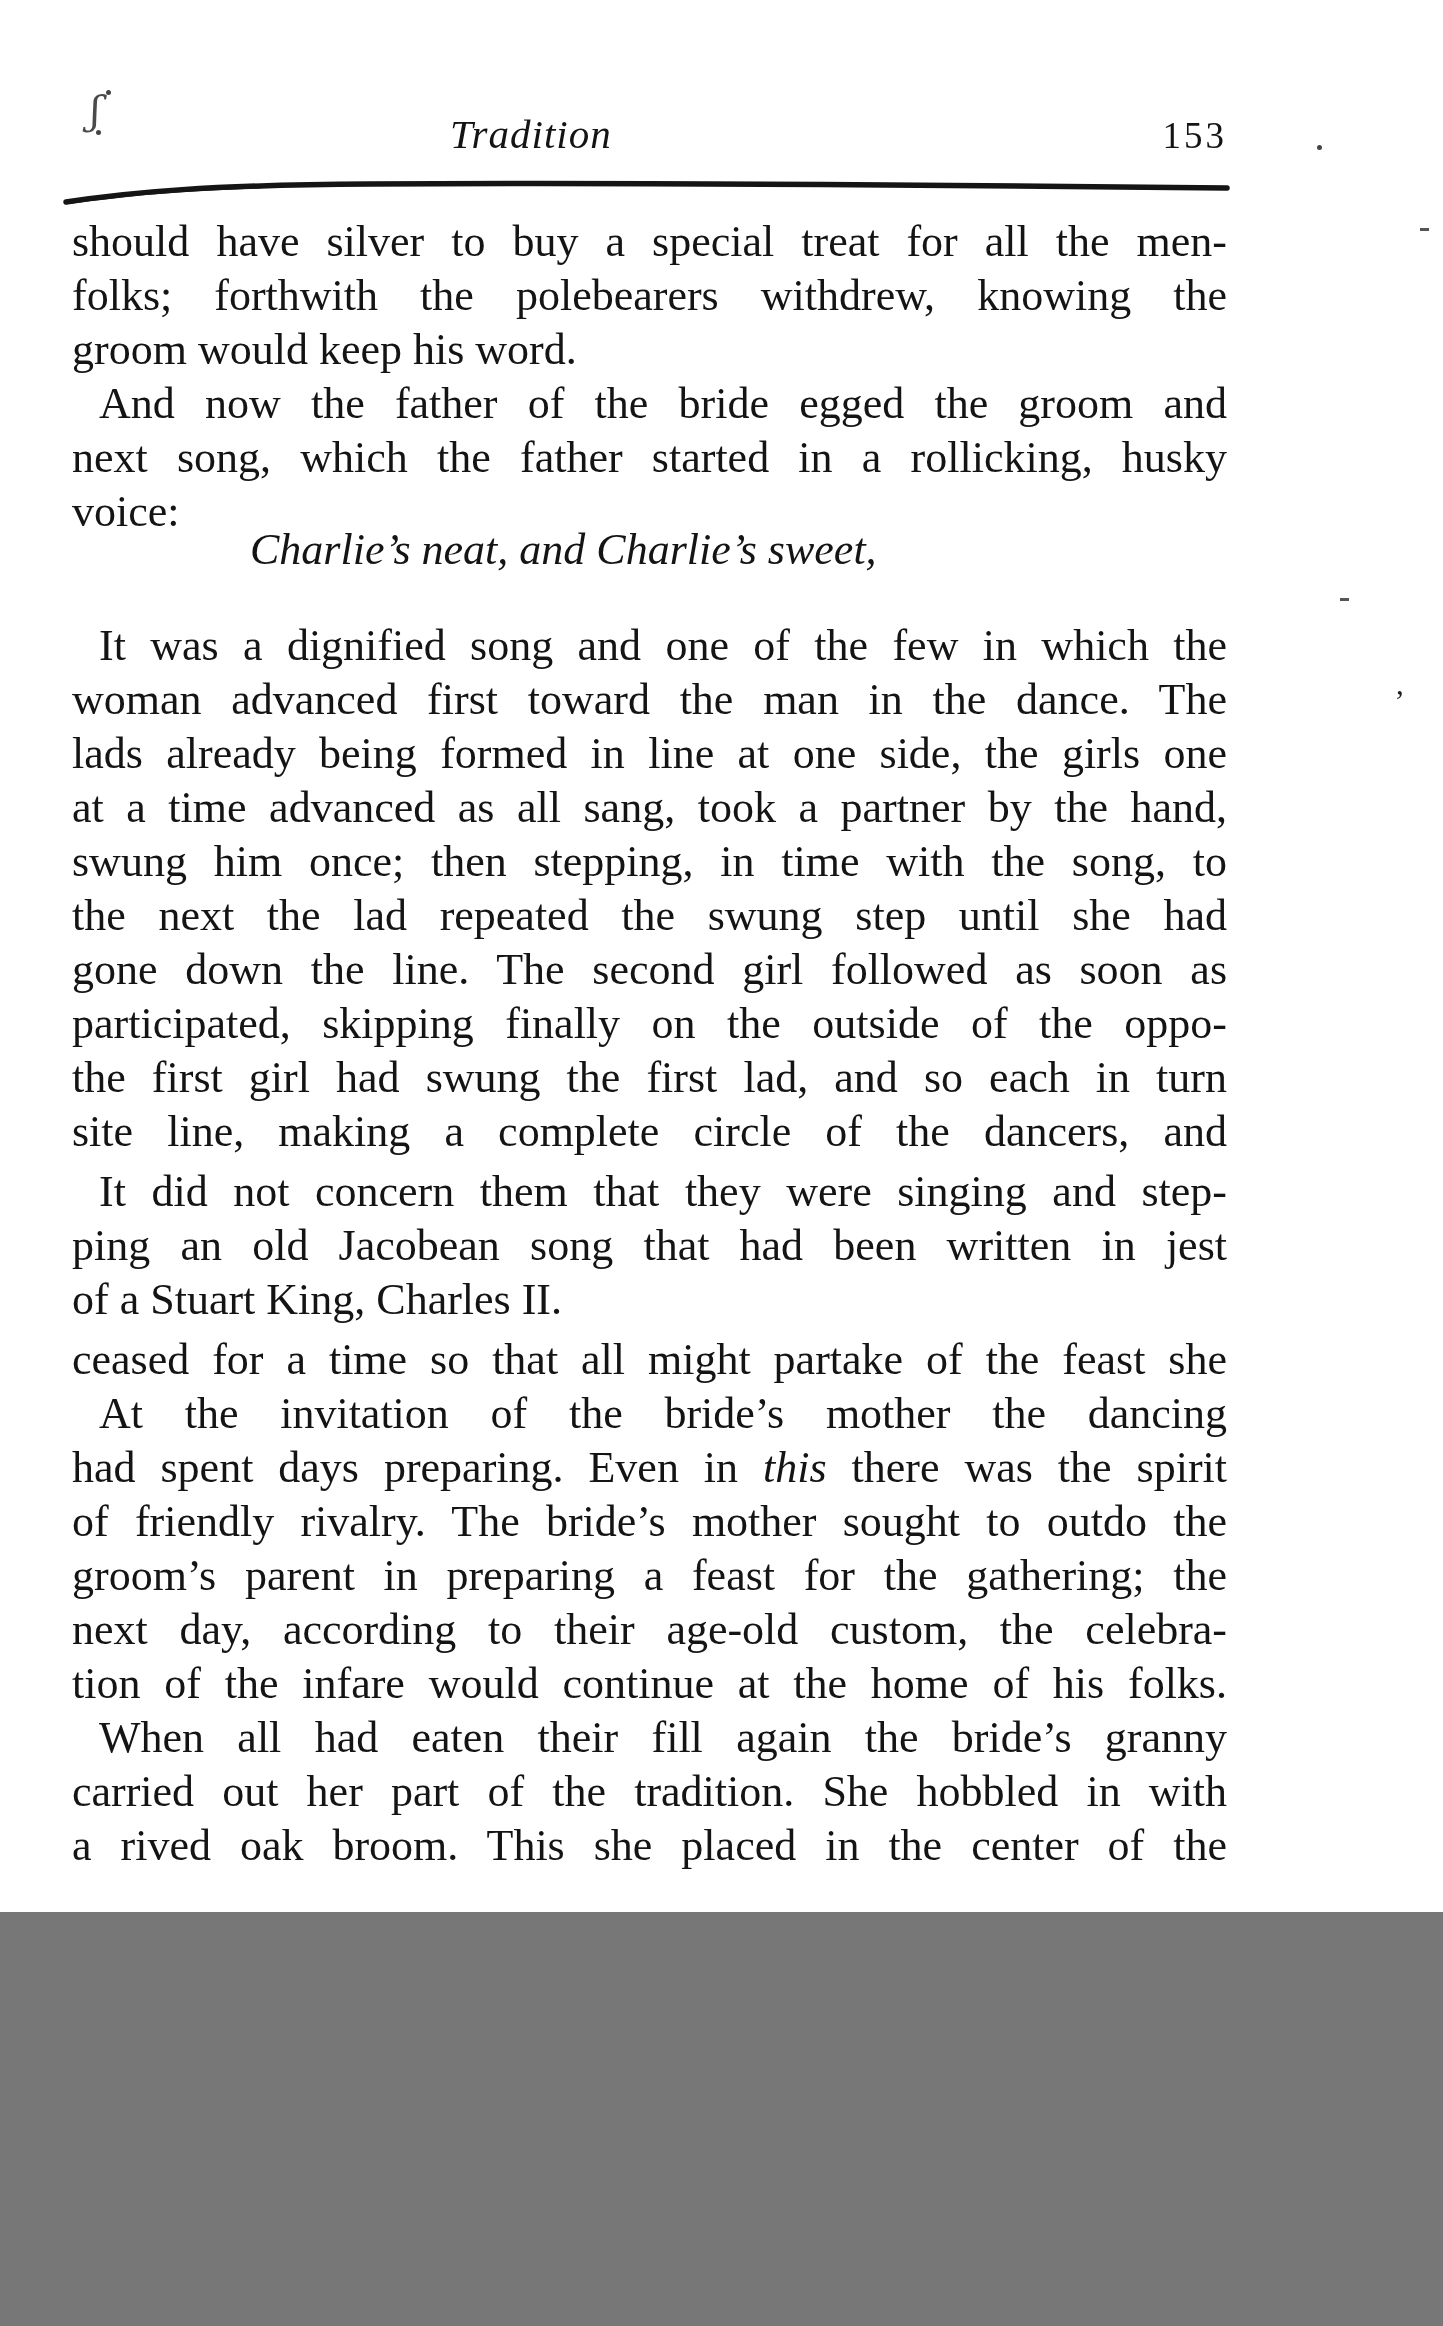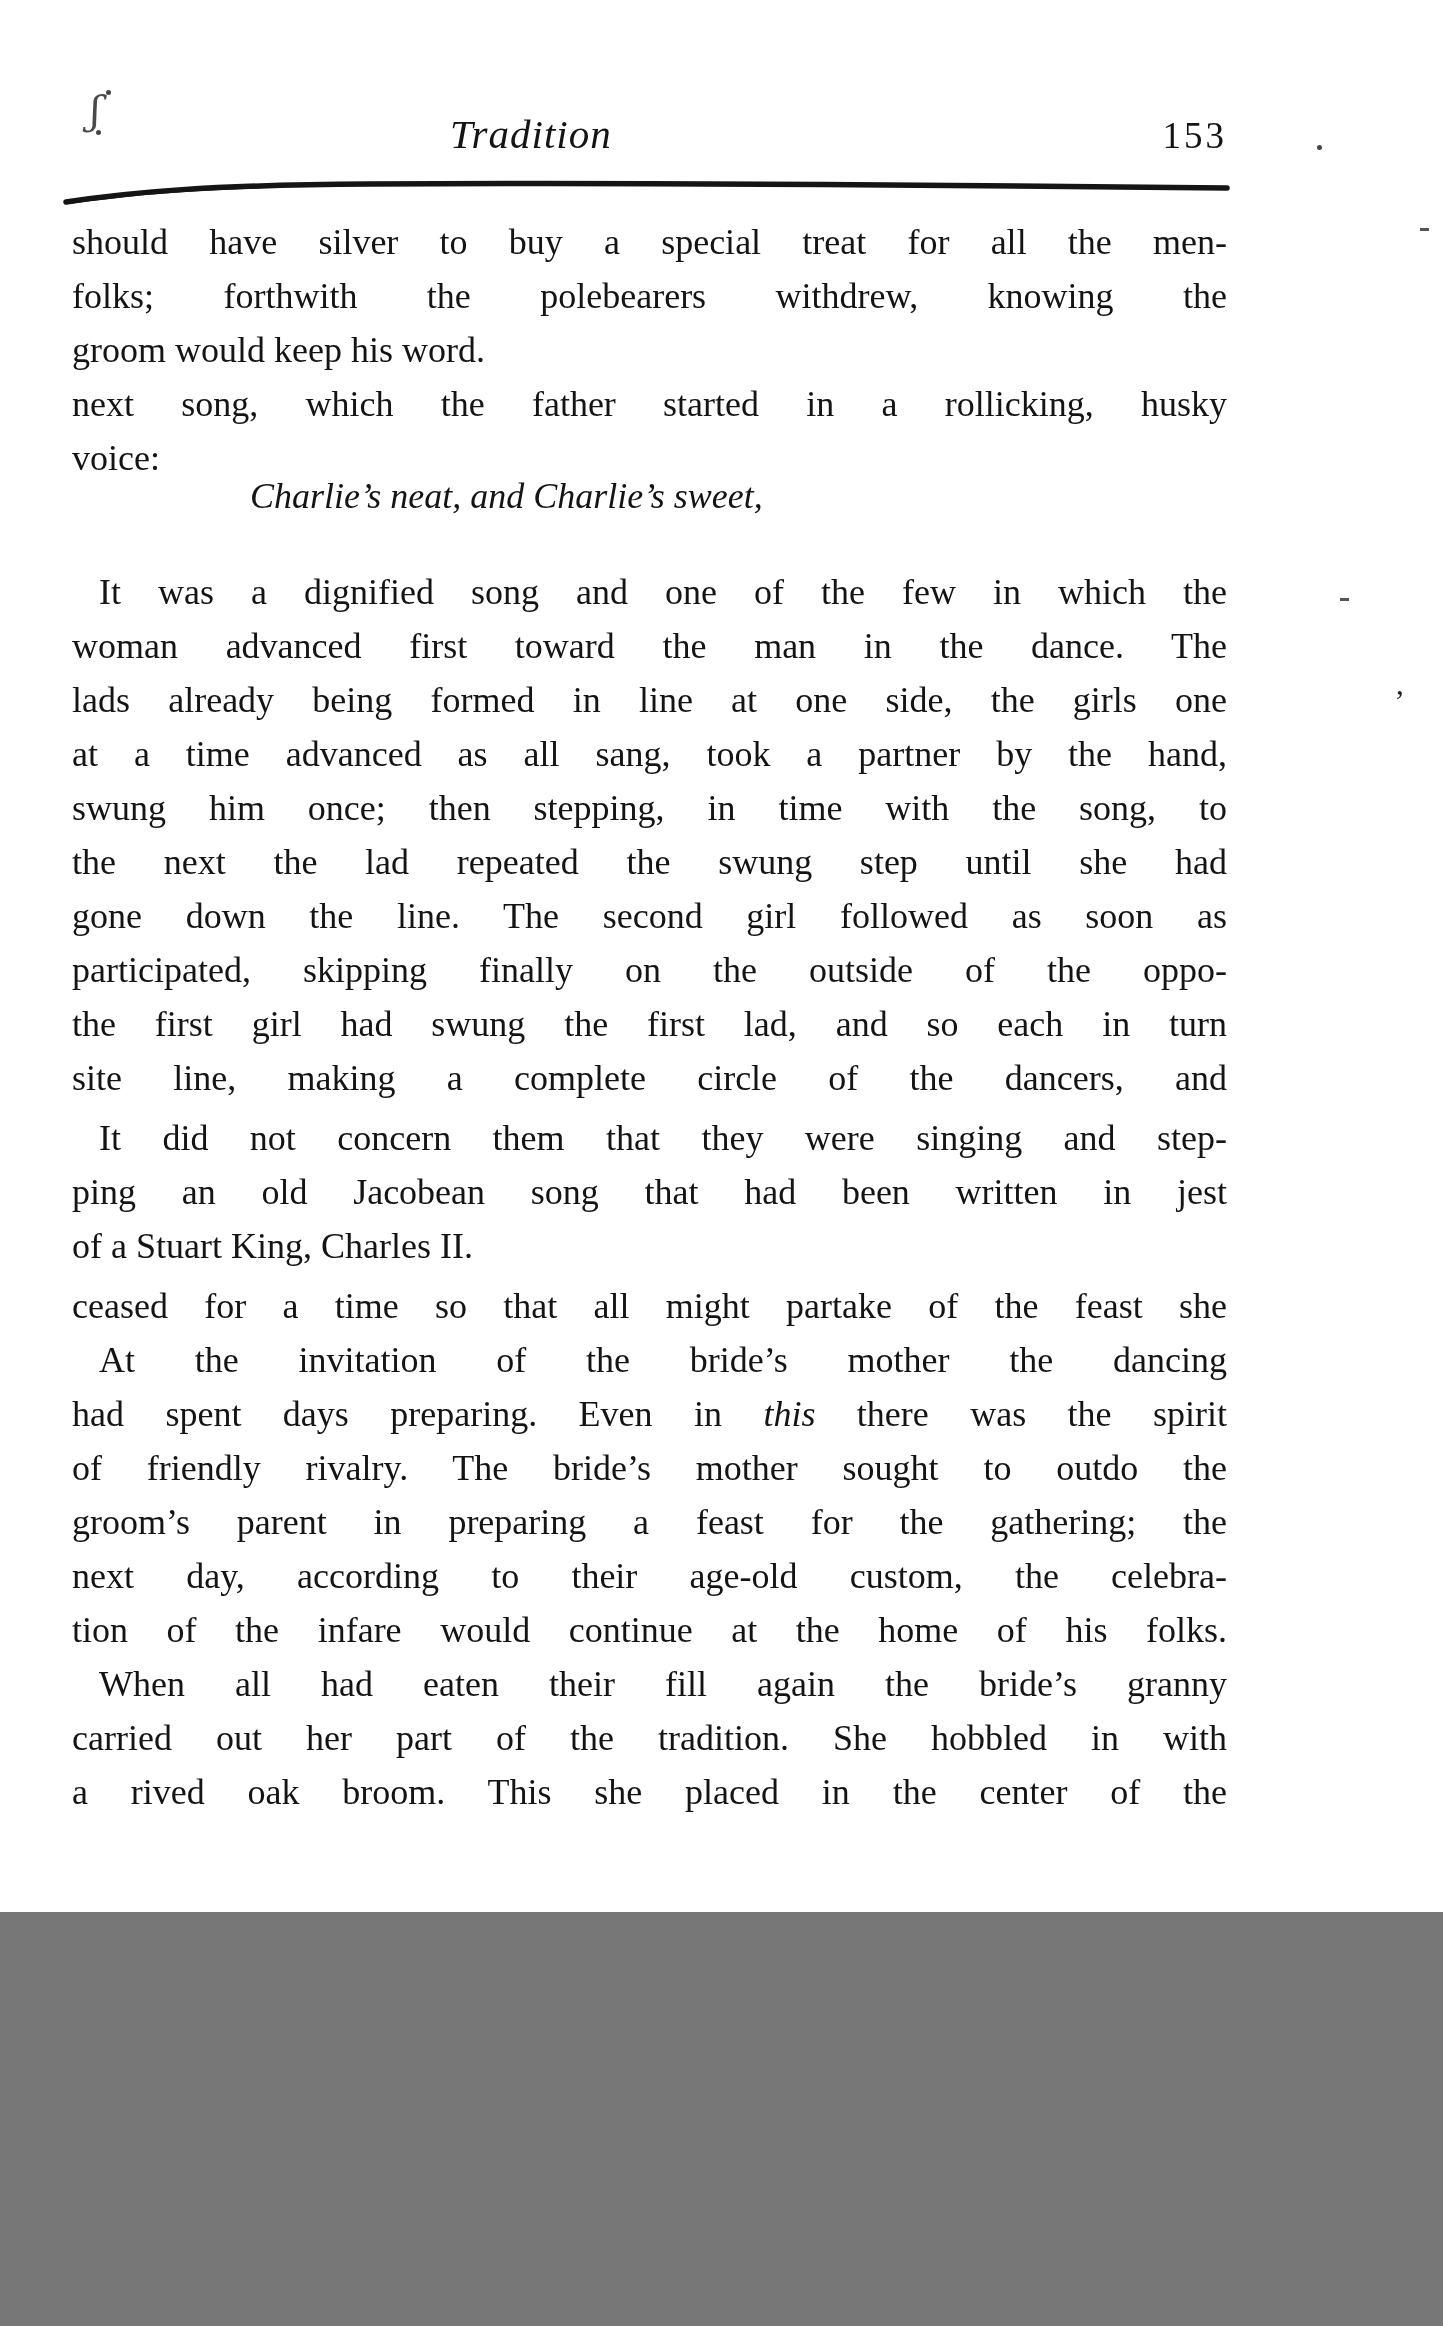--- a/index.html
+++ b/index.html
@@ -36,21 +36,21 @@
   .head-rule{
     position:absolute;
     left:60px; top:176px;
     width:1172px; height:32px;
   }
   
   .text-block{
     position:absolute;
     left:72px; top:215px;
     width:1155px;
-    font-size:36px;
+    font-size:44px;
     line-height:54px;
   }
   .para{margin:0;}
   .line{
     height:54px;
     white-space:normal;
     text-align:left;
   }
   .line.j{
     text-align:justify;
@@ -87,20 +87,21 @@
     <path d="M 6 27 C 60 20, 110 14, 200 11" fill="none" stroke="#151515" stroke-width="2.5" stroke-linecap="round"></path>
   </svg>
 
   <section class="text-block" id="text-block">
       <div class="para">
         <div class="line j">should have silver to buy a special treat for all the men-</div>
         <div class="line j">folks; forthwith the polebearers withdrew, knowing the</div>
         <div class="line">groom would keep his word.</div>
       </div>
       <div class="para">
+        <div class="line j ind">And now the father of the bride egged the groom and</div>
         <div class="line j">next song, which the father started in a rollicking, husky</div>
         <div class="line">voice:</div>
       </div>
       <div class="verse" style="margin-top: -15px; margin-bottom: 43px;">
         <div class="line">Charlie’s neat, and Charlie’s sweet,</div>
       </div>
       <div class="para">
         <div class="line j ind">It was a dignified song and one of the few in which the</div>
         <div class="line j">woman advanced first toward the man in the dance. The</div>
         <div class="line j">lads already being formed in line at one side, the girls one</div>

